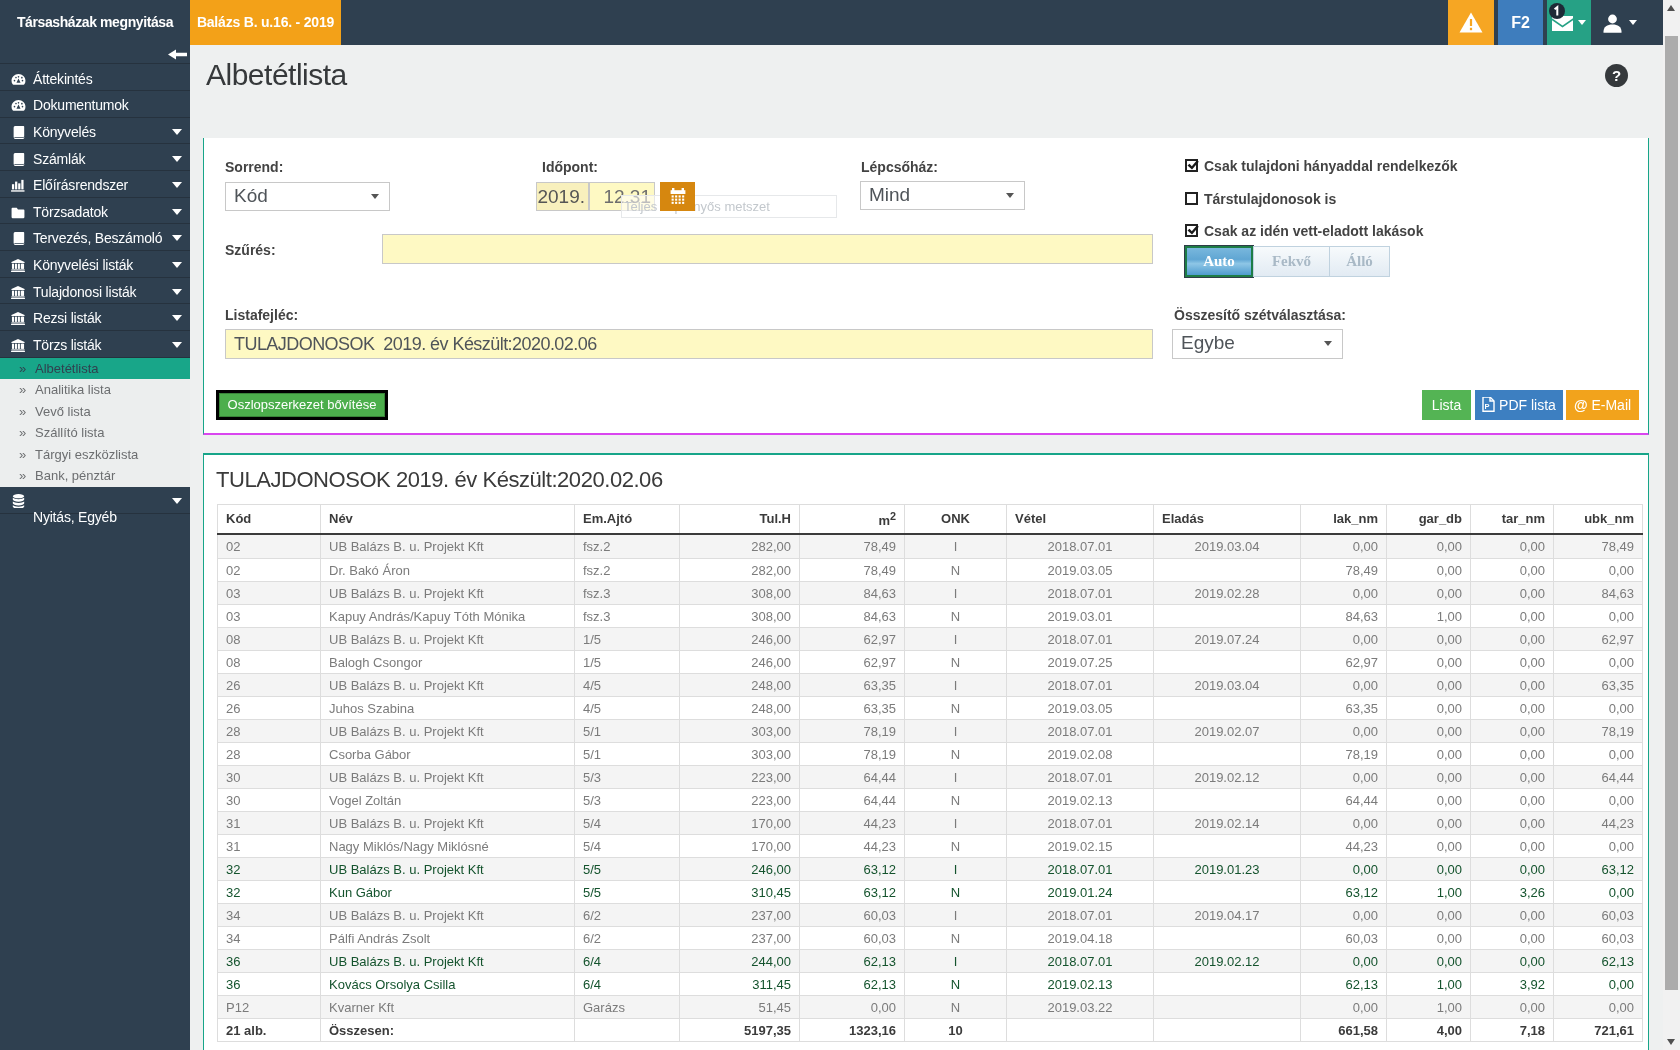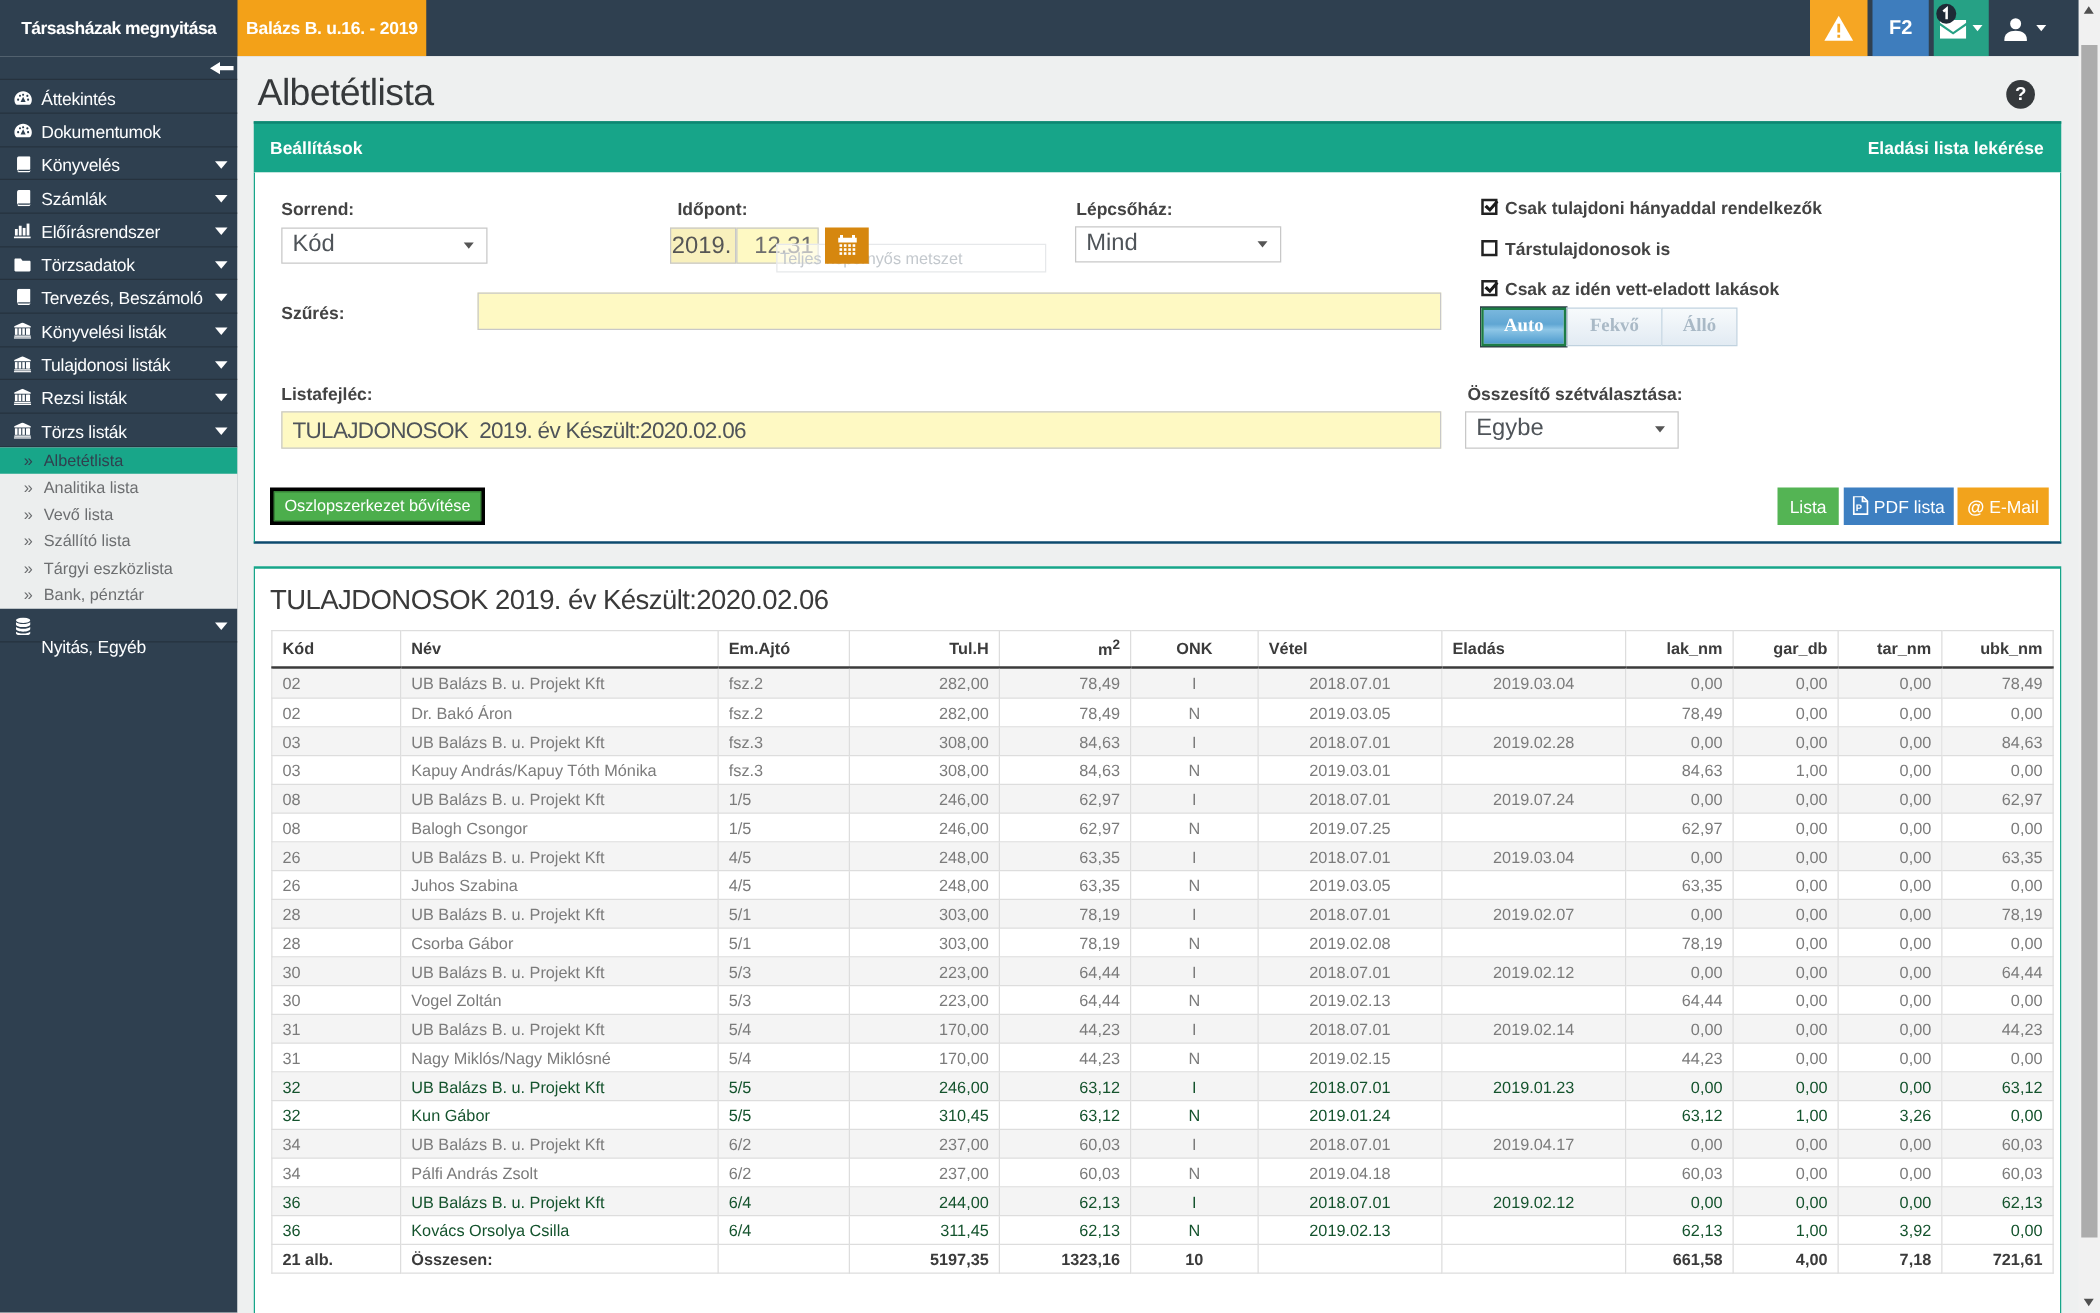--- a/index.html
+++ b/index.html
@@ -35,21 +35,21 @@
 #nyitas .mit { top:6px;margin-top:16px; }
 
 #content { position:absolute; left:190px; top:45px; width:1473px; height:1005px; background:#eef0f0; }
 h1 { position:absolute; left:16px; top:13px; font-size:30px; font-weight:normal; color:#36393b; letter-spacing:-0.5px; }
 #help { position:absolute; left:1415px; top:19px; width:23px; height:23px; border-radius:50%; background:#35393c; color:#fff; font-size:15px; font-weight:bold; text-align:center; line-height:23px; }
 
 #p1 { position:absolute; left:13px; top:52px; width:1446px; height:338px; }
 #p1h { position:absolute; left:0; top:0; width:1446px; height:41px; background:#17a589; border-top:2px solid #0e8672; color:#fff; }
 #p1h .l { position:absolute; left:13px; top:11px; font-size:14px; font-weight:bold; }
 #p1h .r { position:absolute; right:14px; top:11px; font-size:14px; font-weight:bold; }
-#p1b { position:absolute; left:0; top:41px; width:1446px; height:297px; background:#fff; border:1px solid #17a589; border-top:none; border-bottom:2px solid #0c4a6e; }
+#p1b { position:absolute; left:0; top:41px; width:1446px; height:297px; background:#fff; border:1px solid #17a589; border-top:none; border-bottom:2px solid #d946ef; }
 label { font-weight:bold; font-size:14px; color:#434343; position:absolute; }
 input[type=text] { position:absolute; border:1px solid #c8c8c8; background:#fef9c3; color:#555; font-family:"Liberation Sans",sans-serif; }
 .sel { position:absolute; border:1px solid #c8c8c8; background:#fff; color:#4f5459; font-size:19px; line-height:26px; padding-left:8px; }
 .sel .ar { position:absolute; right:10px; top:11px; width:0; height:0; border-left:4px solid transparent; border-right:4px solid transparent; border-top:5px solid #555; }
 
 #l-sorrend { left:21px; top:21px; }
 #s-sorrend { left:21px; top:44px; width:165px; height:29px; }
 #l-idopont { left:338px; top:21px; }
 #i-year { left:332px; top:44px; width:53px; height:29px; background:#f8f0bd; text-align:right; padding-right:3px; font-size:19px; }
 #i-md { left:385px; top:44px; width:66px; height:29px; text-align:right; padding-right:3px; font-size:19px; color:#6e6e6e; }
@@ -282,24 +282,20 @@
         </svg></span>
       <span class="mit">Nyitás, Egyéb</span>
       <span class="caret"></span>
     </div>
 </div>
 
 <div id="content">
   <h1>Albetétlista</h1>
   <div id="help">?</div>
   <div id="p1">
-    <div id="p1h">
-        <span class="l">Beállítások</span>
-        <span class="r">Eladási lista lekérése</span>
-      </div>
     <div id="p1b">
       <label id="l-sorrend">Sorrend:</label>
       <div class="sel" id="s-sorrend">Kód<span class="ar"></span></div>
       <label id="l-idopont">Időpont:</label>
       <input type="text" id="i-year" value="2019." style="">
       <input type="text" id="i-md" value="12.31" style="">
       <div id="tooltip">Teljes képernyős metszet</div>
       <div id="cal"><svg width="16" height="17" viewBox="0 0 16 17" style="margin-top:6px">
             <g fill="#fff">
               <rect x="2" y="0" width="2.4" height="3.2"></rect>
@@ -672,20 +668,34 @@
               <td class="r">311,45</td>
               <td class="r">62,13</td>
               <td class="c">N</td>
               <td class="c">2019.02.13</td>
               <td class="c"></td>
               <td class="r">62,13</td>
               <td class="r">1,00</td>
               <td class="r">3,92</td>
               <td class="r">0,00</td>
             </tr>
+<tr class="st">
+              <td>P12</td>
+              <td>Kvarner Kft</td>
+              <td>Garázs</td>
+              <td class="r">51,45</td>
+              <td class="r">0,00</td>
+              <td class="c">N</td>
+              <td class="c">2019.03.22</td>
+              <td class="c"></td>
+              <td class="r">0,00</td>
+              <td class="r">1,00</td>
+              <td class="r">0,00</td>
+              <td class="r">0,00</td>
+            </tr>
           <tr class="tot">
               <td>21 alb.</td>
               <td>Összesen:</td>
               <td></td>
               <td class="r">5197,35</td>
               <td class="r">1323,16</td>
               <td class="c">10</td>
               <td></td>
               <td></td>
               <td class="r">661,58</td>

